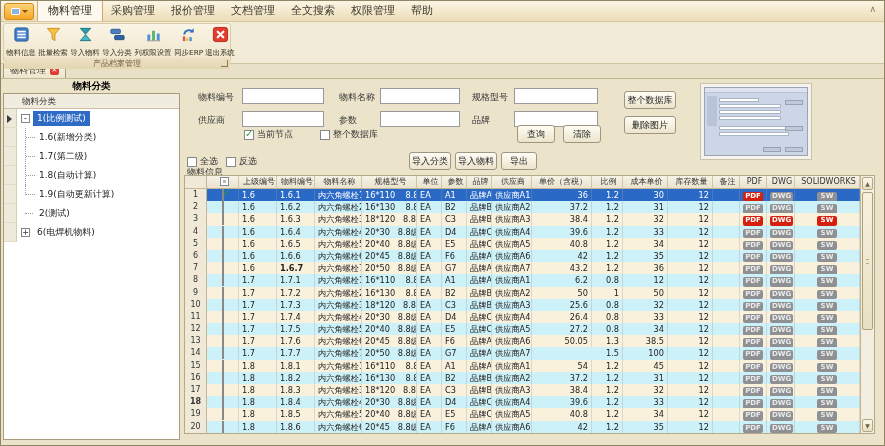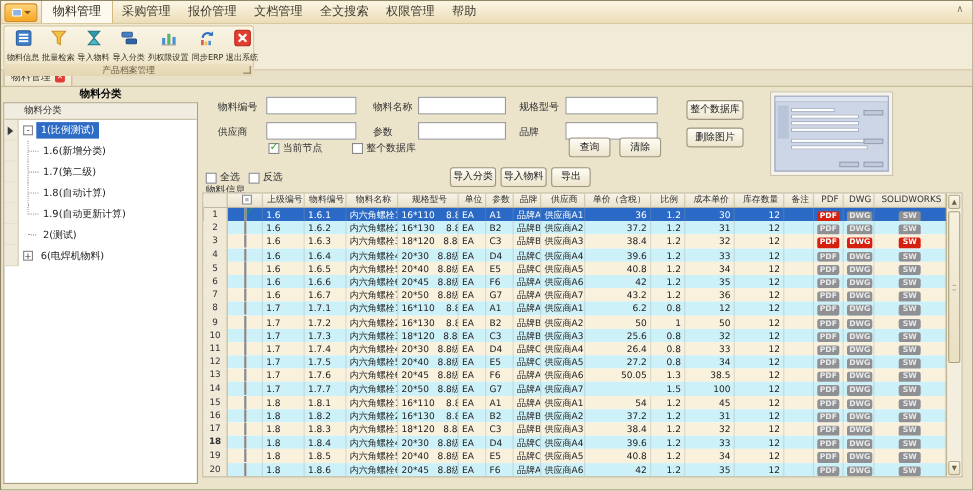--- a/index.html
+++ b/index.html
@@ -465,21 +465,21 @@
                 <div class="td num" style="width: 45px;">12</div>
                 <div class="td " style="width: 27px;"></div>
                 <div class="td center" style="width: 27px;"><span class="badge gray">PDF</span></div>
                 <div class="td center" style="width: 28px;"><span class="badge gray">DWG</span></div>
                 <div class="td center" style="width: 65px;"><span class="badge gray">SW</span></div>
               </div>
               <div class="tr cream">
                 <div class="td rownum" style="width: 22px;">7</div>
                 <div class="td center" style="width: 32px;"><span class="cb" style="vertical-align: top; margin-top: 1px;"></span></div>
                 <div class="td " style="width: 38px;">1.6</div>
-                <div class="td " style="width: 38px;">1.6.7</div>
+                <div class="td " style="width: 38px; font-weight: bold;">1.6.7</div>
                 <div class="td " style="width: 47px;">内六角螺栓7</div>
                 <div class="td " style="width: 55px;">20*50   8.8级</div>
                 <div class="td " style="width: 25px;">EA</div>
                 <div class="td " style="width: 25px;">G7</div>
                 <div class="td " style="width: 25px;">品牌A</div>
                 <div class="td " style="width: 40px;">供应商A7</div>
                 <div class="td num" style="width: 60px;">43.2</div>
                 <div class="td num" style="width: 31px;">1.2</div>
                 <div class="td num" style="width: 45px;">36</div>
                 <div class="td num" style="width: 45px;">12</div>

